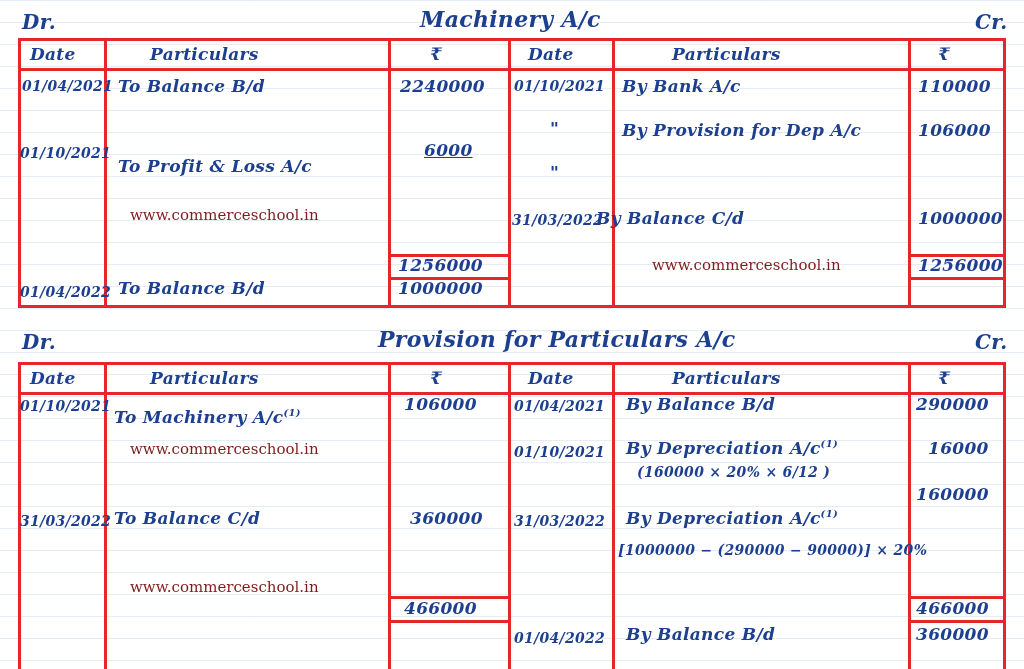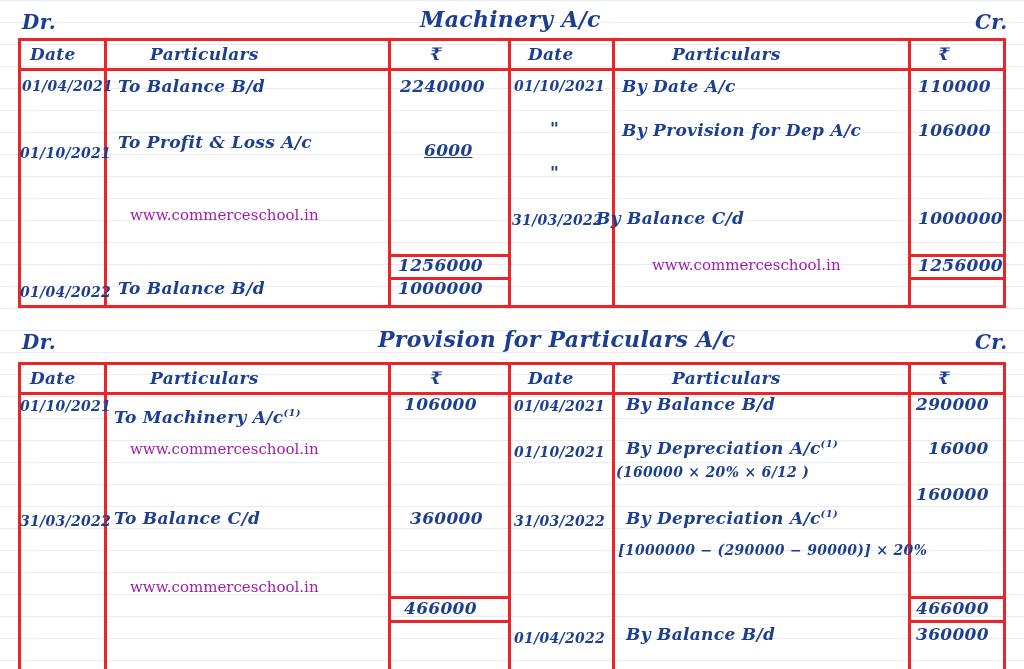--- a/index.html
+++ b/index.html
@@ -28,21 +28,21 @@
     letter-spacing:0.3px;
     white-space:nowrap;
   }
   .hand.small{font-size:14px;}
   .hand.med{font-size:17px;}
   .hand.big{font-size:20px;}
   .watermark{
     position:absolute;
     font-family:"DejaVu Serif", serif;
     font-size:15px;
-    color:#a21caf;
+    color:#7f1d1d;
     white-space:nowrap;
   }
   .rline{position:absolute;background:#e8262a;}
   .hline{height:3px;}
   .vline{width:3px;}
   .cell{position:absolute;}
   .ledger{position:absolute;left:0;top:0;width:1024px;height:669px;}
   .sup{font-size:10px;vertical-align:super;}
 </style>
 </head>
@@ -79,33 +79,33 @@
     <div class="cell hand med" style="left:430px;top:44px;">₹</div>
     <div class="cell hand med" style="left:528px;top:44px;">Date</div>
     <div class="cell hand med" style="left:672px;top:44px;">Particulars</div>
     <div class="cell hand med" style="left:938px;top:44px;">₹</div>
 
     <div class="cell hand small" style="left:22px;top:78px;">01/04/2021</div>
     <div class="cell hand med" style="left:118px;top:76px;">To Balance B/d</div>
     <div class="cell hand med" style="left:400px;top:76px;">2240000</div>
 
     <div class="cell hand small" style="left:20px;top:145px;">01/10/2021</div>
-    <div class="cell hand med" style="left:118px;top:132px;">To Profit &amp; Loss A/c</div>
+    <div class="cell hand med" style="left:118px;top:156px;">To Profit &amp; Loss A/c</div>
     <div class="cell hand med" style="left:424px;top:140px;text-decoration:underline;">6000</div>
 
     <div class="watermark" style="left:130px;top:206px;">www.commerceschool.in</div>
 
     <div class="cell hand med" style="left:398px;top:255px;">1256000</div>
 
     <div class="cell hand small" style="left:20px;top:284px;">01/04/2022</div>
     <div class="cell hand med" style="left:118px;top:278px;">To Balance B/d</div>
     <div class="cell hand med" style="left:398px;top:278px;">1000000</div>
 
     <div class="cell hand small" style="left:514px;top:78px;">01/10/2021</div>
-    <div class="cell hand med" style="left:622px;top:76px;">By Date A/c</div>
+    <div class="cell hand med" style="left:622px;top:76px;">By Bank A/c</div>
     <div class="cell hand med" style="left:918px;top:76px;">110000</div>
 
     <div class="cell hand med" style="left:550px;top:118px;">"</div>
     <div class="cell hand med" style="left:622px;top:120px;">By Provision for Dep A/c</div>
     <div class="cell hand med" style="left:918px;top:120px;">106000</div>
 
     <div class="cell hand med" style="left:550px;top:162px;">"</div>
 
     <div class="cell hand small" style="left:512px;top:212px;">31/03/2022</div>
     <div class="cell hand med" style="left:596px;top:208px;">By Balance C/d</div>
@@ -161,21 +161,21 @@
     <div class="cell hand med" style="left:404px;top:598px;">466000</div>
 
     <div class="cell hand small" style="left:514px;top:398px;">01/04/2021</div>
     <div class="cell hand med" style="left:626px;top:394px;">By Balance B/d</div>
     <div class="cell hand med" style="left:916px;top:394px;">290000</div>
 
     <div class="cell hand small" style="left:514px;top:444px;">01/10/2021</div>
     <div class="cell hand med" style="left:626px;top:438px;">
       <span>By Depreciation A/c</span><span class="sup">(1)</span>
     </div>
-    <div class="cell hand small" style="left:616px;top:464px;">(160000 × 20% × 6/12 )</div>
+    <div class="cell hand small" style="left:616px;top:464px;padding-left:21px;">(160000 × 20% × 6/12 )</div>
     <div class="cell hand med" style="left:928px;top:438px;">16000</div>
 
     <div class="cell hand small" style="left:514px;top:513px;">31/03/2022</div>
     <div class="cell hand med" style="left:626px;top:508px;">
       <span>By Depreciation A/c</span><span class="sup">(1)</span>
     </div>
     <div class="cell hand small" style="left:618px;top:542px;">[1000000 − (290000 − 90000)] × 20%</div>
     <div class="cell hand med" style="left:916px;top:484px;">160000</div>
 
     <div class="cell hand med" style="left:916px;top:598px;">466000</div>

